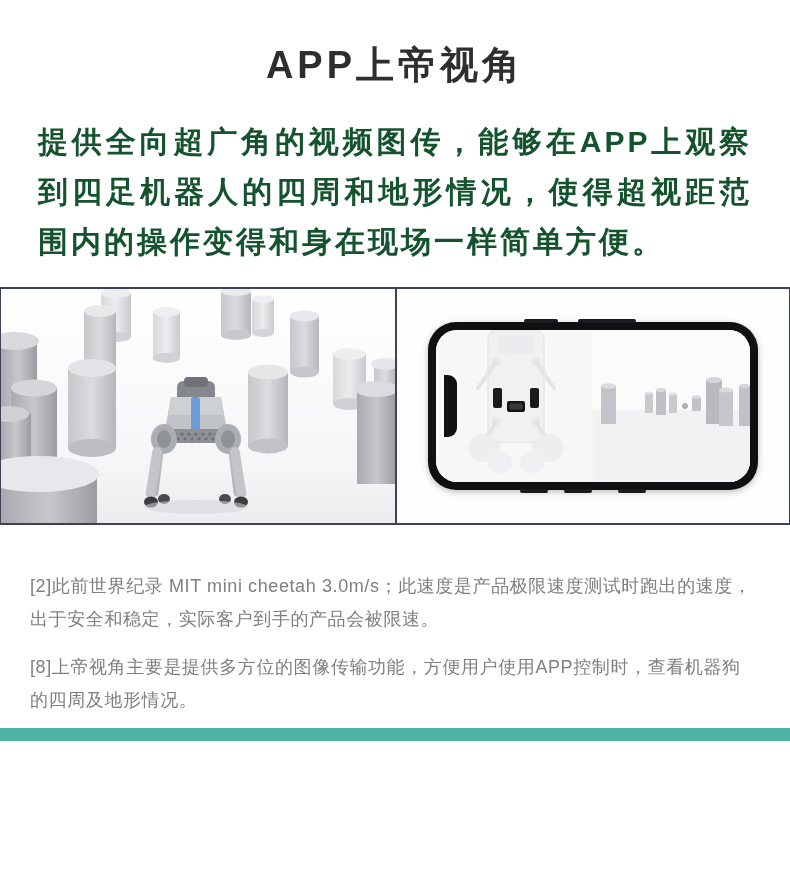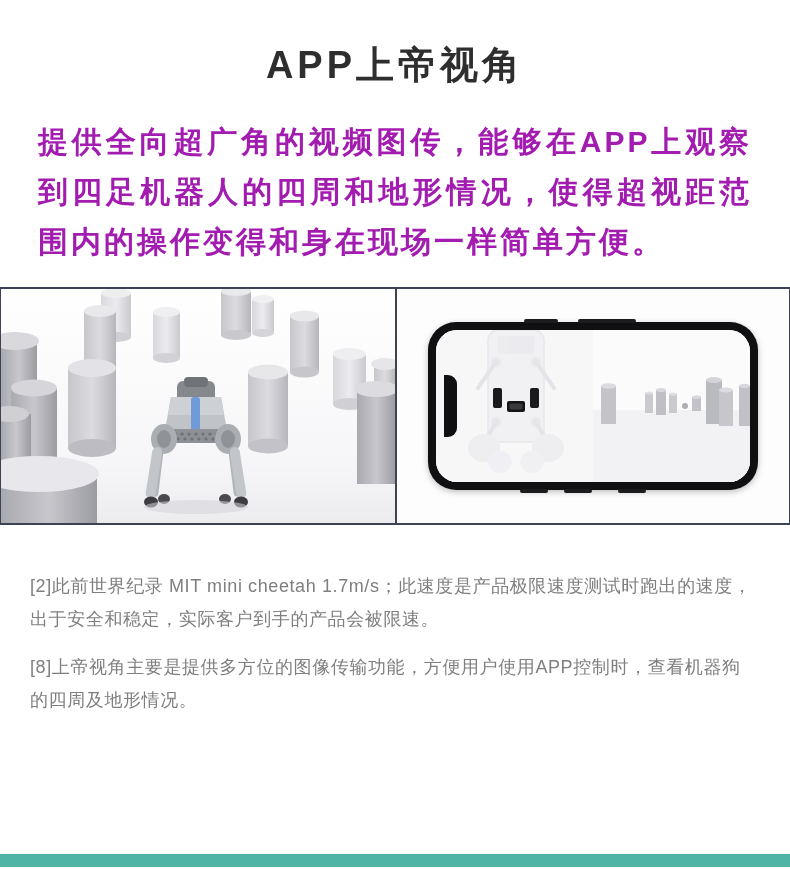--- a/index.html
+++ b/index.html
@@ -3,38 +3,38 @@
 <meta charset="utf-8">
 <style>
   html,body{margin:0;padding:0;}
   body{
     width:790px;height:869px;
     background:#ffffff;
     font-family:"Liberation Sans","DejaVu Sans",sans-serif;
     position:relative;
     overflow:hidden;
   }
-  .page{width:790px;height:867px;position:relative;background:#fff;}
+  .page{width:790px;height:741px;position:relative;background:#fff;}
 
   
   .title{
     padding-top:40px;
     text-align:center;
     font-size:38px;
     font-weight:800;
     letter-spacing:4px;
     color:#2e2e2e;
   }
   .intro{
     margin:26px 38px 0 38px;
     font-size:30px;
     font-weight:700;
     line-height:50px;
     letter-spacing:3px;
-    color:#a21caf;
+    color:#14532d;
     text-align:justify;
   }
 
   
   .figure-row{
     position:absolute;
     top:287px;left:0;
     width:790px;height:238px;
     display:flex;
     border-top:2px solid #3d4254;
@@ -301,18 +301,18 @@
                   <ellipse cx="151.5" cy="56" rx="5.5" ry="2.2" fill="#d7d7db"></ellipse>
               </g>
             </svg>
           </div>
         </div>
       </div>
     </div>
   </div>
 
   <div class="notes">
-    <p class="note">[2]此前世界纪录 MIT mini cheetah 1.7m/s；此速度是产品极限速度测试时跑出的速度，出于安全和稳定，实际客户到手的产品会被限速。</p>
+    <p class="note">[2]此前世界纪录 MIT mini cheetah 3.0m/s；此速度是产品极限速度测试时跑出的速度，出于安全和稳定，实际客户到手的产品会被限速。</p>
     <p class="note">[8]上帝视角主要是提供多方位的图像传输功能，方便用户使用APP控制时，查看机器狗的四周及地形情况。</p>
   </div>
 
   <div class="accent-bar" style="background: rgb(79, 179, 165);"></div>
 </div>
 
 </body></html>

